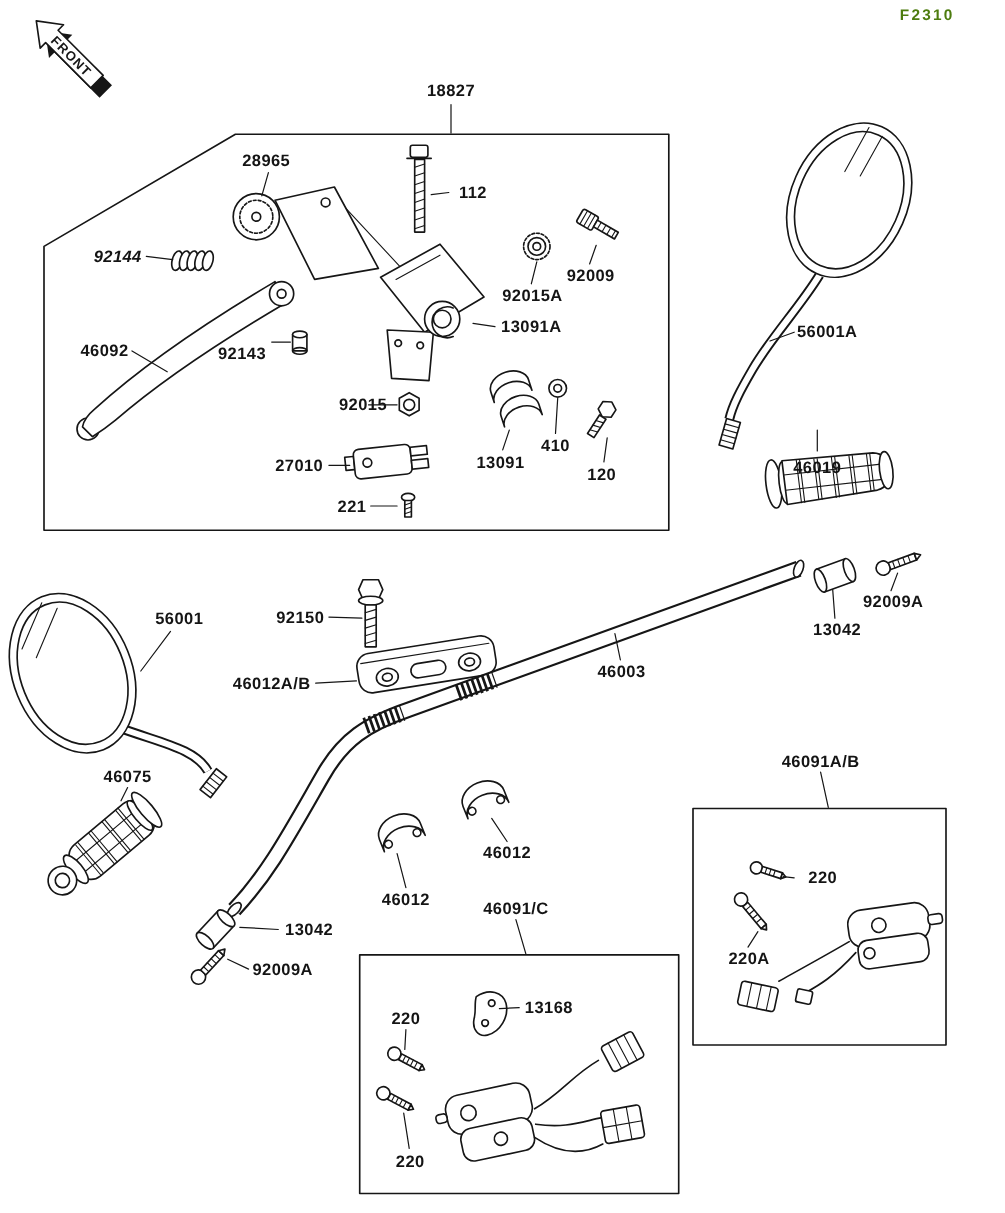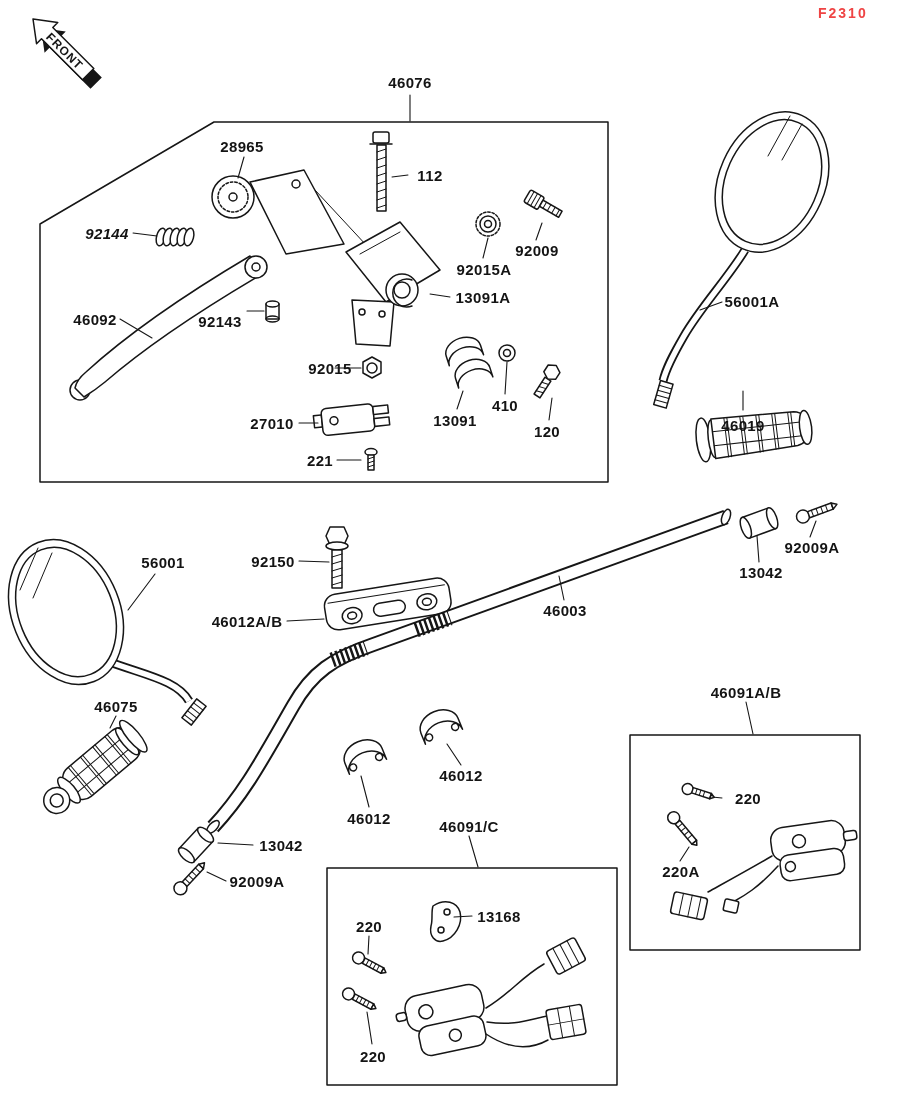--- a/index.html
+++ b/index.html
@@ -16,21 +16,21 @@
   #art .tube-out{stroke-width:15;stroke-linecap:butt;}
   #art .tube-in{stroke:#fff;stroke-width:11;stroke-linecap:butt;}
   #art .stem-out{stroke-width:9;stroke-linecap:butt;}
   #art .stem-in{stroke:#fff;stroke-width:5.5;stroke-linecap:butt;}
   #art .knurl{stroke-width:15;stroke-dasharray:2.5 2.5;stroke-linecap:butt;}
   #art text{fill:#161616;stroke:none;font-family:"Liberation Sans",sans-serif;
             font-weight:700;font-size:12px;letter-spacing:1px;}
   .part-label{position:absolute;transform:translateX(-50%);font-size:15px;font-weight:700;
               letter-spacing:.4px;color:#141414;white-space:nowrap;line-height:1.2;}
   .figure-code{position:absolute;left:818px;top:5px;font-size:14px;font-weight:700;
-               letter-spacing:2px;color:#ef4444;}
+               letter-spacing:2px;color:#4d7c0f;}
 </style>
 </head>
 <body>
 
 <div class="stage">
 
   <svg id="art" width="914" height="1103" viewBox="0 0 914 1103" xmlns="http://www.w3.org/2000/svg">
 
     <g>
       <polygon class="sd" points="0,0 20,-15 20,-8 78,-8 78,8 20,8 20,15" transform="translate(41,28) rotate(45)"></polygon>
@@ -296,21 +296,21 @@
     <g transform="rotate(12 731 906)">
       <rect class="fw" x="724" y="900" width="14" height="12" rx="2"></rect>
     </g>
 
     <path class="leader" d="M410,95 L410,121 M244,157 L238,178 M408,175 L392,177 M536,240 L542,223 M483,258 L488,238 M450,297 L430,294 M133,233 L157,236 M247,311 L264,311 M120,319 L152,338 M335,368 L361,368 M299,423 L318,423 M337,460 L361,460 M457,409 L463,391 M505,394 L507,362 M549,420 L552,398 M722,302 L700,310 M743,391 L743,410 M759,562 L757,536 M810,537 L816,521 M155,574 L128,610 M299,561 L329,562 M287,621 L324,619 M564,600 L559,576 M116,716 L110,728 M253,845 L218,843 M226,881 L207,872 M369,807 L361,776 M461,765 L447,744 M469,836 L478,867 M369,936 L368,954 M472,916 L454,917 M372,1044 L367,1012 M746,702 L753,734 M722,798 L712,797 M680,861 L689,847"></path>
   </svg>
 
   <div class="figure-code">F2310</div>
 
   <div>
-      <div class="part-label" style="left: 410px; top: 74px;">46076</div>
+      <div class="part-label" style="left: 410px; top: 74px;">18827</div>
       <div class="part-label" style="left: 242px; top: 138px;">28965</div>
       <div class="part-label" style="left: 430px; top: 167px;">112</div>
       <div class="part-label" style="left: 537px; top: 242px;">92009</div>
       <div class="part-label" style="left: 484px; top: 261px;">92015A</div>
       <div class="part-label" style="left: 483px; top: 289px;">13091A</div>
       <div class="part-label" style="left: 107px; top: 225px; font-style: italic;">92144</div>
       <div class="part-label" style="left: 220px; top: 313px;">92143</div>
       <div class="part-label" style="left: 95px; top: 311px;">46092</div>
       <div class="part-label" style="left: 308px; top: 360px; margin-left: 22px;">92015</div>
       <div class="part-label" style="left: 272px; top: 415px;">27010</div>

